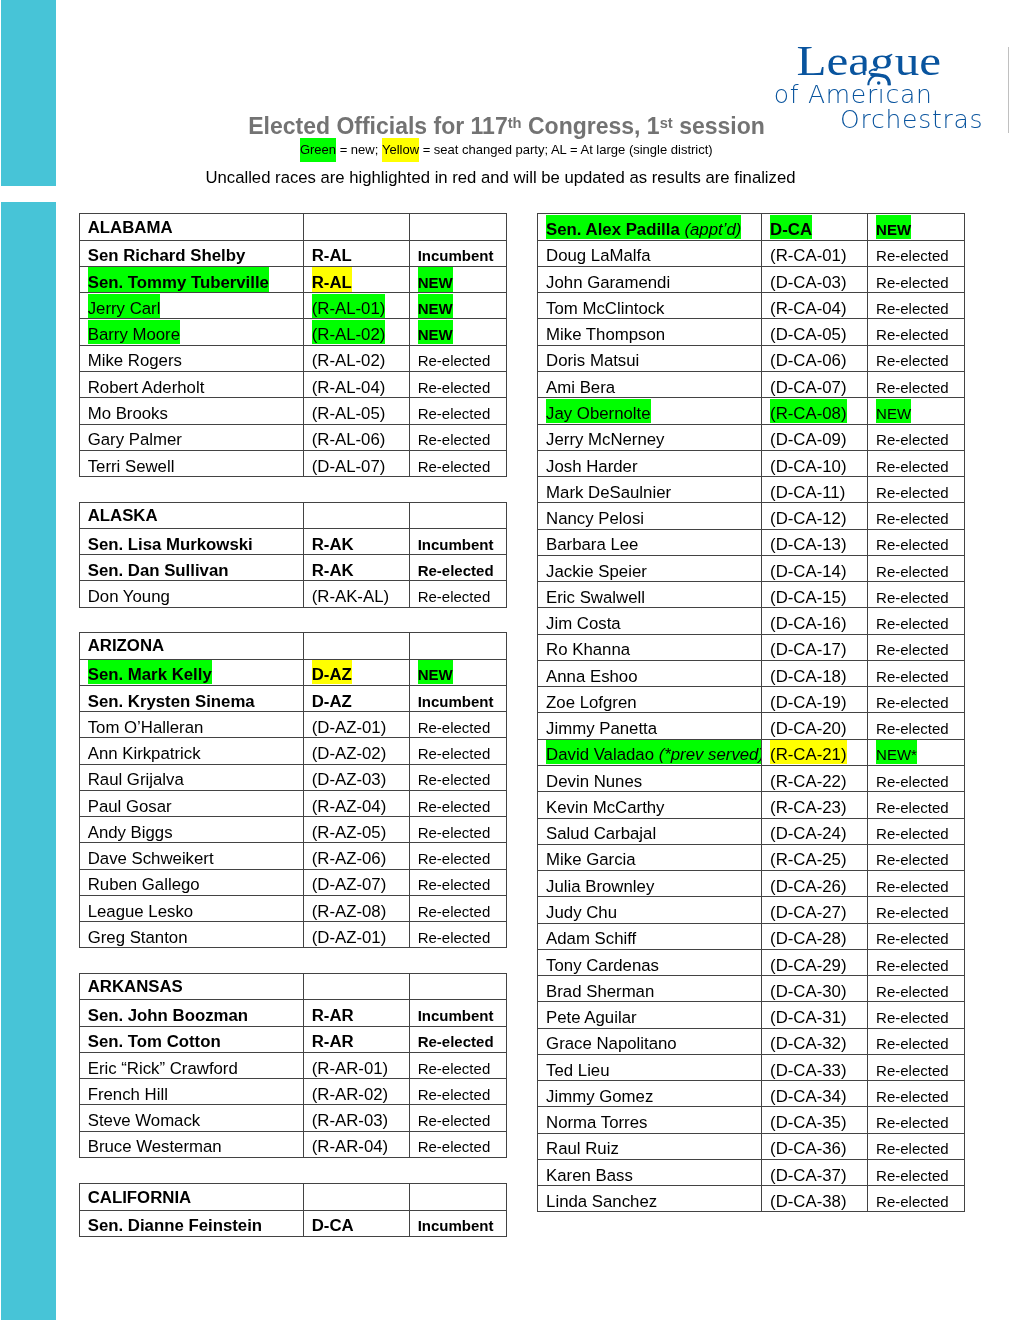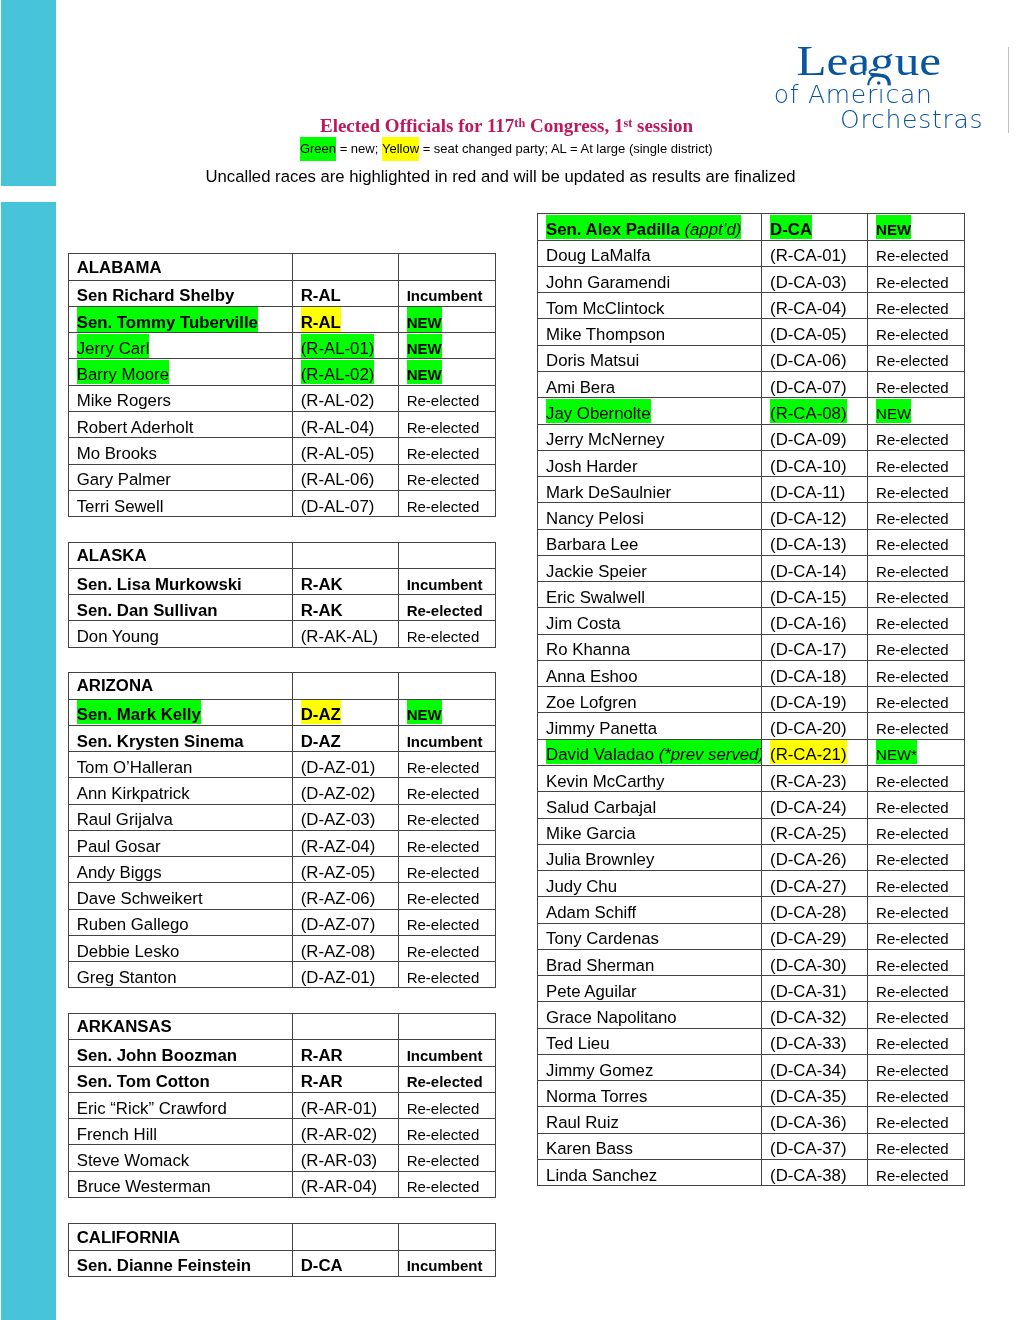--- a/index.html
+++ b/index.html
@@ -10,32 +10,32 @@
     -webkit-font-smoothing: antialiased;
   }
   .accent-bar { position:absolute; background:#47C4D7; left:1.2px; width:54.6px; }
   .accent-top { top:0; height:185.6px; }
   .accent-main { top:201.6px; height:1118.4px; }
   .rule-right { position:absolute; left:1008px; top:47px; width:1px; height:86px; background:#c0c0c0; }
 
   svg.logo { position:absolute; left:0; top:0; width:1020px; height:200px; }
 
   .header { position:absolute; left:0px; top:114.5px; width:1006px; text-align:center; }
-  .title { font-size:19px; font-weight:bold; color:#be185d; line-height:22px; padding-right:0px; margin-left:7px;font-family:Liberation Serif, serif; }
+  .title { font-size:23px; font-weight:bold; color:#737373; line-height:22px; padding-right:0px; margin-left:7px; }
   .title sup { font-size:0.64em; vertical-align: baseline; position:relative; top:-0.40em; }
   .legend { font-size:13px; line-height:24px; margin-top:-1.5px; margin-left:6.6px; }
   .note { font-size:16.7px; line-height:21px; margin-top:5px; margin-left:-5px; }
   .hl-green { background:#00FF00; }
   .legend .hl-green, .legend .hl-yellow { display:inline-block; padding:2.4px 0 2.2px 0; line-height:19.4px; vertical-align:baseline; margin-bottom:-4.6px; }
   .hl-yellow { background:#FFFF00; }
 
   .col { position:absolute; }
   .col-left { left:68px; top:213.4px; width:427px; }
   .col-right { left:537.4px; top:213.4px; width:427px; }
-  .tblpos { position:absolute; left:0;margin-top:40px; }
+  .tblpos { position:absolute; left:11px; }
 
   table.st { border-collapse:collapse; width:427px; table-layout:fixed; }
   table.st td { border:1px solid #434343; font-size:16.8px; padding:0 0 0 7.7px;
                 height:26.28px; box-sizing:border-box; vertical-align:middle; line-height:19px;
                 overflow:hidden; white-space:nowrap; }
   col.c1 { width:224px; }
   col.c2 { width:106px; }
   col.c3 { width:97px; }
   table.st td.c3 { font-size:15px; }
   td.state { font-weight:bold; }
@@ -215,21 +215,21 @@
             <td class="c1"><span class="m">Dave Schweikert</span></td>
             <td class="c2"><span class="m">(R-AZ-06)</span></td>
             <td class="c3"><span class="m">Re-elected</span></td>
           </tr>
           <tr>
             <td class="c1"><span class="m">Ruben Gallego</span></td>
             <td class="c2"><span class="m">(D-AZ-07)</span></td>
             <td class="c3"><span class="m">Re-elected</span></td>
           </tr>
           <tr>
-            <td class="c1"><span class="m">Debbie Lesko</span></td>
+            <td class="c1"><span class="m">League Lesko</span></td>
             <td class="c2"><span class="m">(R-AZ-08)</span></td>
             <td class="c3"><span class="m">Re-elected</span></td>
           </tr>
           <tr>
             <td class="c1"><span class="m">Greg Stanton</span></td>
             <td class="c2"><span class="m">(D-AZ-01)</span></td>
             <td class="c3"><span class="m">Re-elected</span></td>
           </tr>
         </tbody>
       </table>
@@ -409,20 +409,25 @@
           <td class="c1"><span class="m">Jimmy Panetta</span></td>
           <td class="c2"><span class="m">(D-CA-20)</span></td>
           <td class="c3"><span class="m">Re-elected</span></td>
         </tr>
         <tr>
           <td class="c1"><span class="m hl-green"><span class="">David Valadao</span><span class="it"> (*prev served)</span></span></td>
           <td class="c2"><span class="m hl-yellow">(R-CA-21)</span></td>
           <td class="c3"><span class="m hl-green">NEW*</span></td>
         </tr>
         <tr>
+          <td class="c1"><span class="m">Devin Nunes</span></td>
+          <td class="c2"><span class="m">(R-CA-22)</span></td>
+          <td class="c3"><span class="m">Re-elected</span></td>
+        </tr>
+        <tr>
           <td class="c1"><span class="m">Kevin McCarthy</span></td>
           <td class="c2"><span class="m">(R-CA-23)</span></td>
           <td class="c3"><span class="m">Re-elected</span></td>
         </tr>
         <tr>
           <td class="c1"><span class="m">Salud Carbajal</span></td>
           <td class="c2"><span class="m">(D-CA-24)</span></td>
           <td class="c3"><span class="m">Re-elected</span></td>
         </tr>
         <tr>

